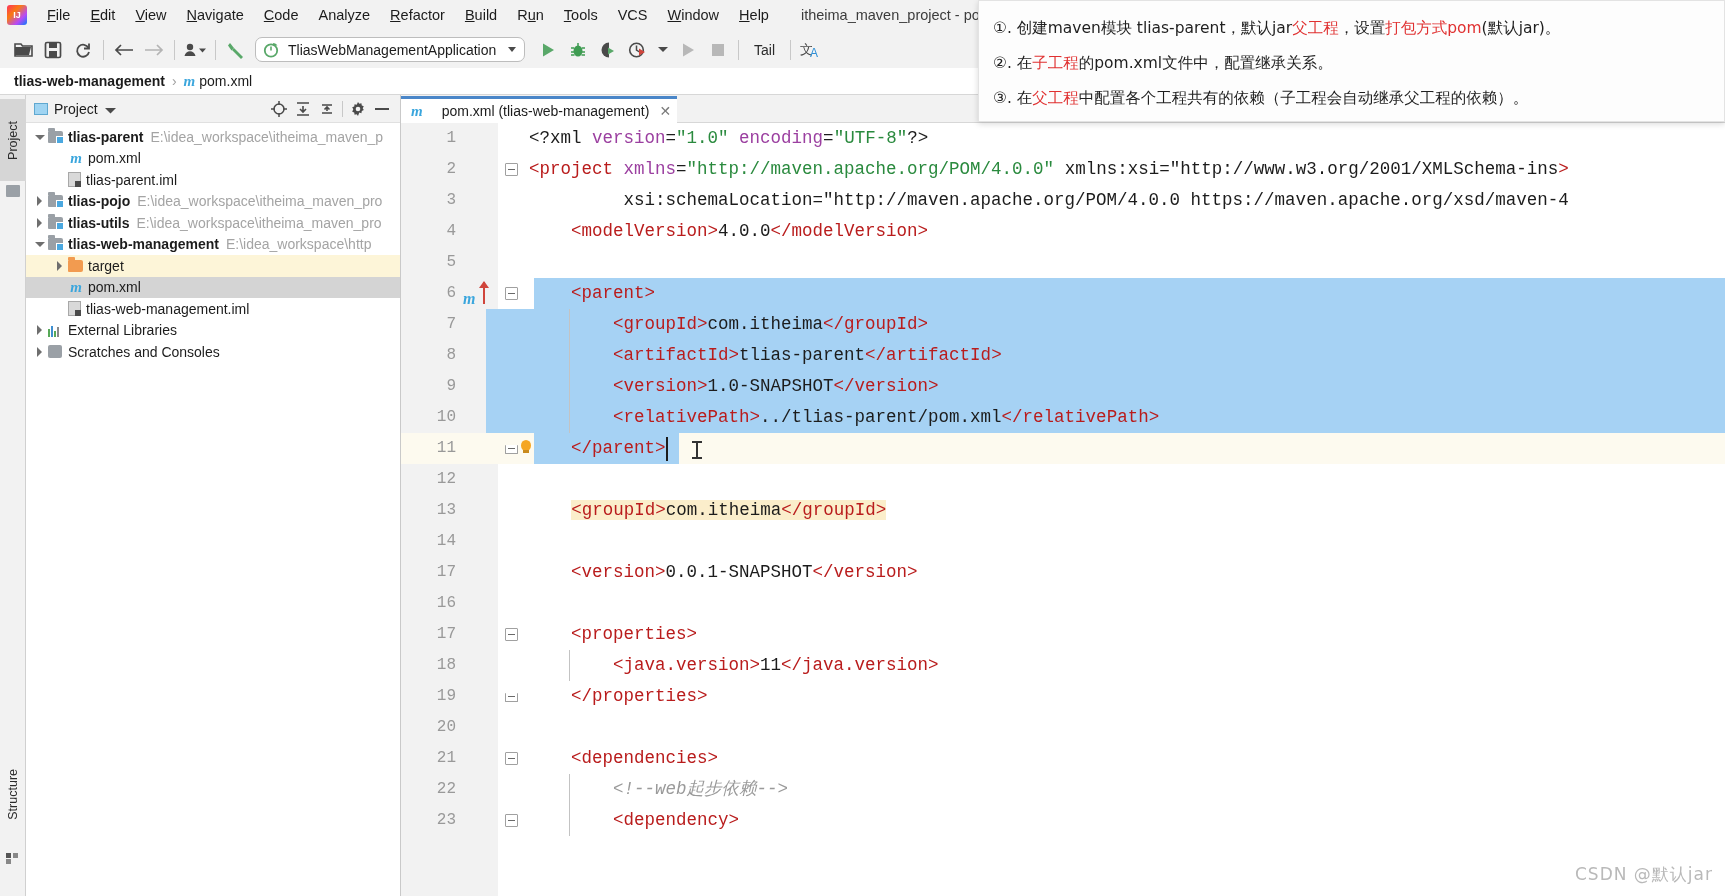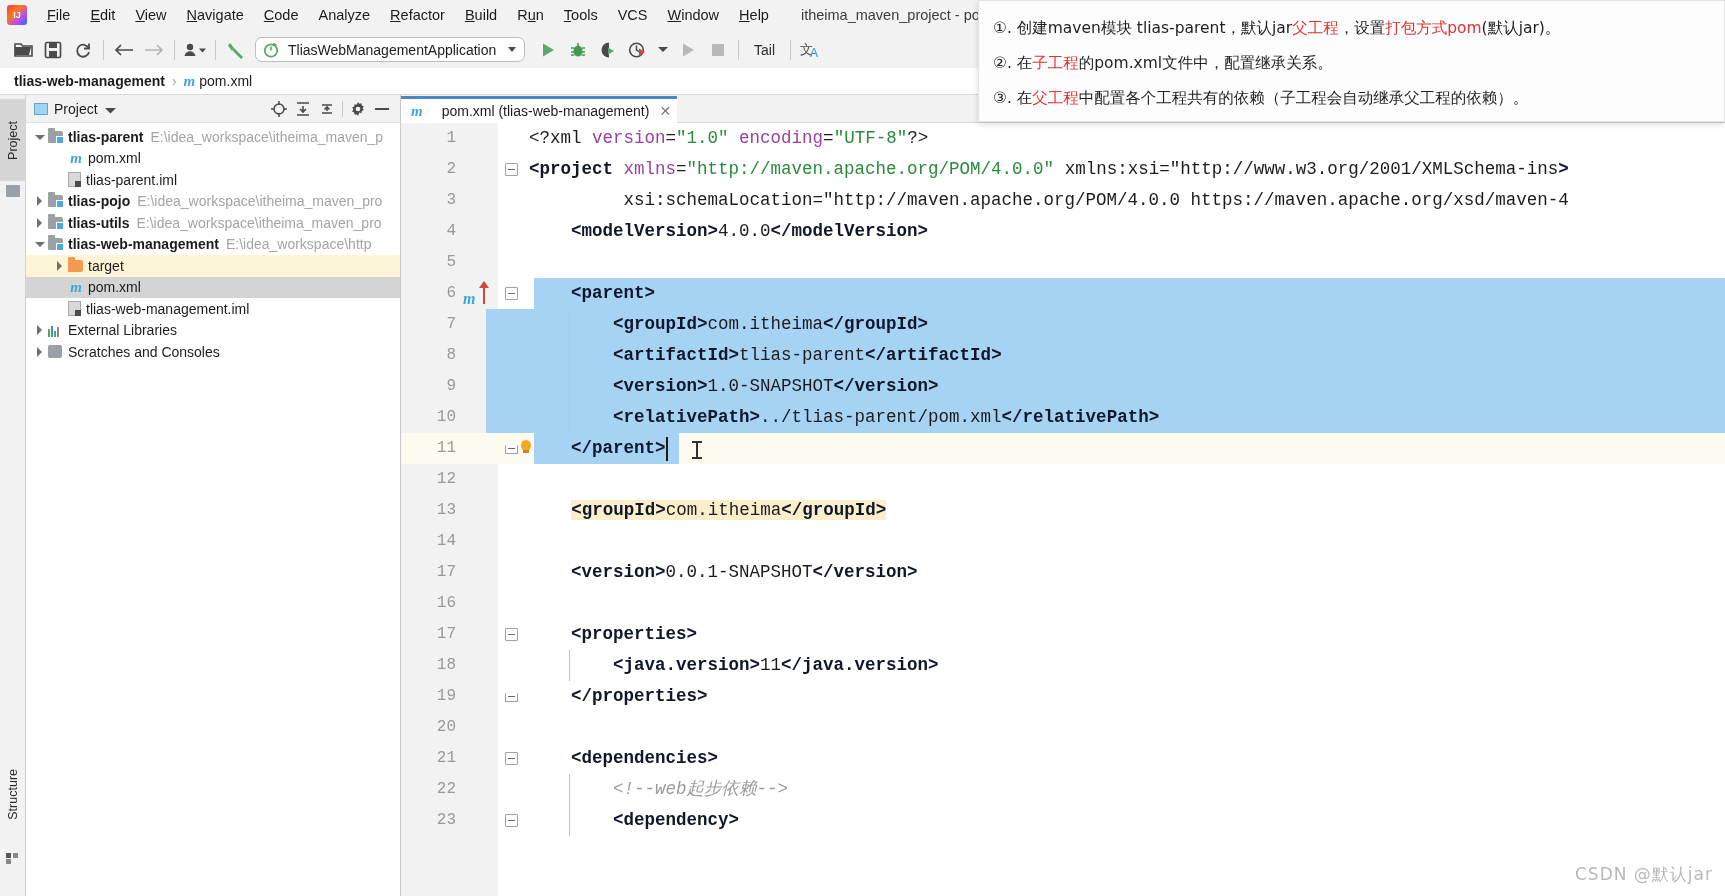--- a/index.html
+++ b/index.html
@@ -230,21 +230,21 @@
     position:absolute; width:2px; height:18px; background:#333; top:8px;
   }
   .mouse-cursor::before, .mouse-cursor::after{
     content:""; position:absolute; left:-4px; width:10px; height:2px; background:#333;
   }
   .mouse-cursor::before{ top:0;}
   .mouse-cursor::after{ bottom:0;}
   .hl-yellow{ background:#fbeecb; }
 
   
-  .t-tag{ color:#0f172a;font-weight:bold; }
+  .t-tag{ color:#b91c1c; }
   .t-txt{ color:#1c1c1c; }
   .t-attr{ color:#9b3fa0; }
   .t-str{ color:#2a8a3e; }
   .t-pi{ color:#1c1c1c; }
   .t-comment{ color:#9a9a9a; font-style:italic; }
 
   
   .note{
     position:absolute; top:0; left:978px; width:747px; height:122px;
     background:#fdfdfd; border:1px solid #e3e3e3;

